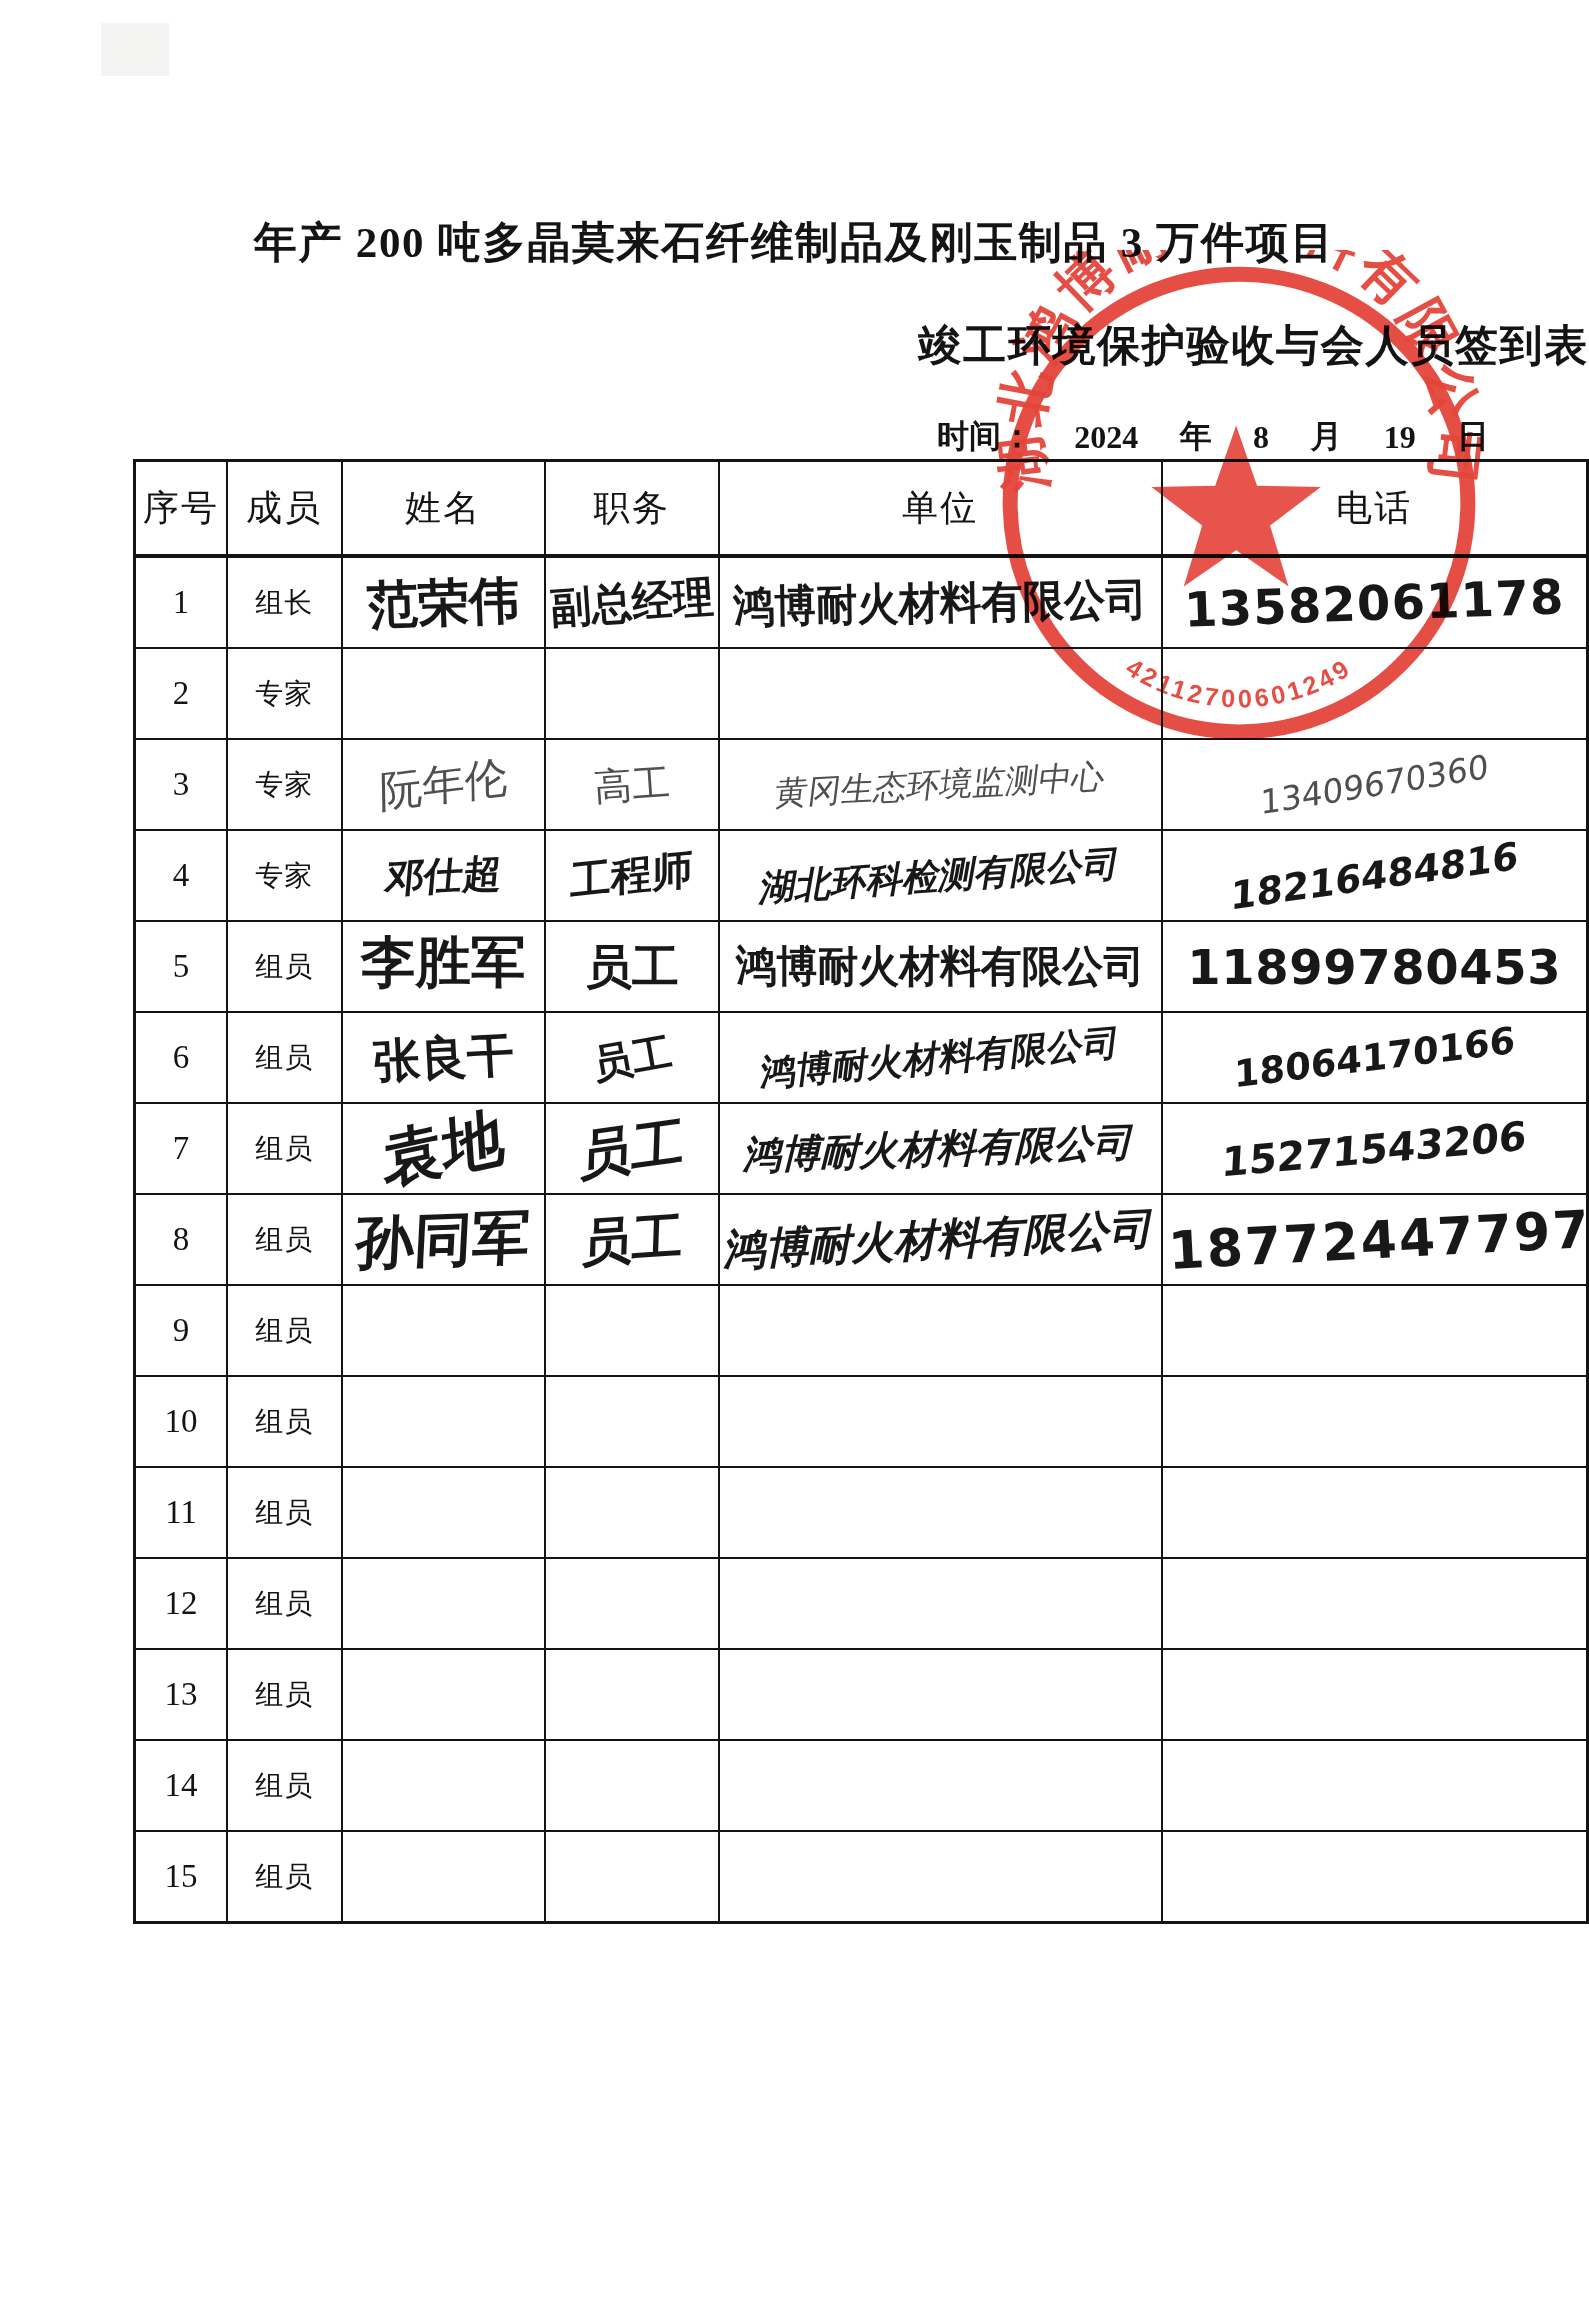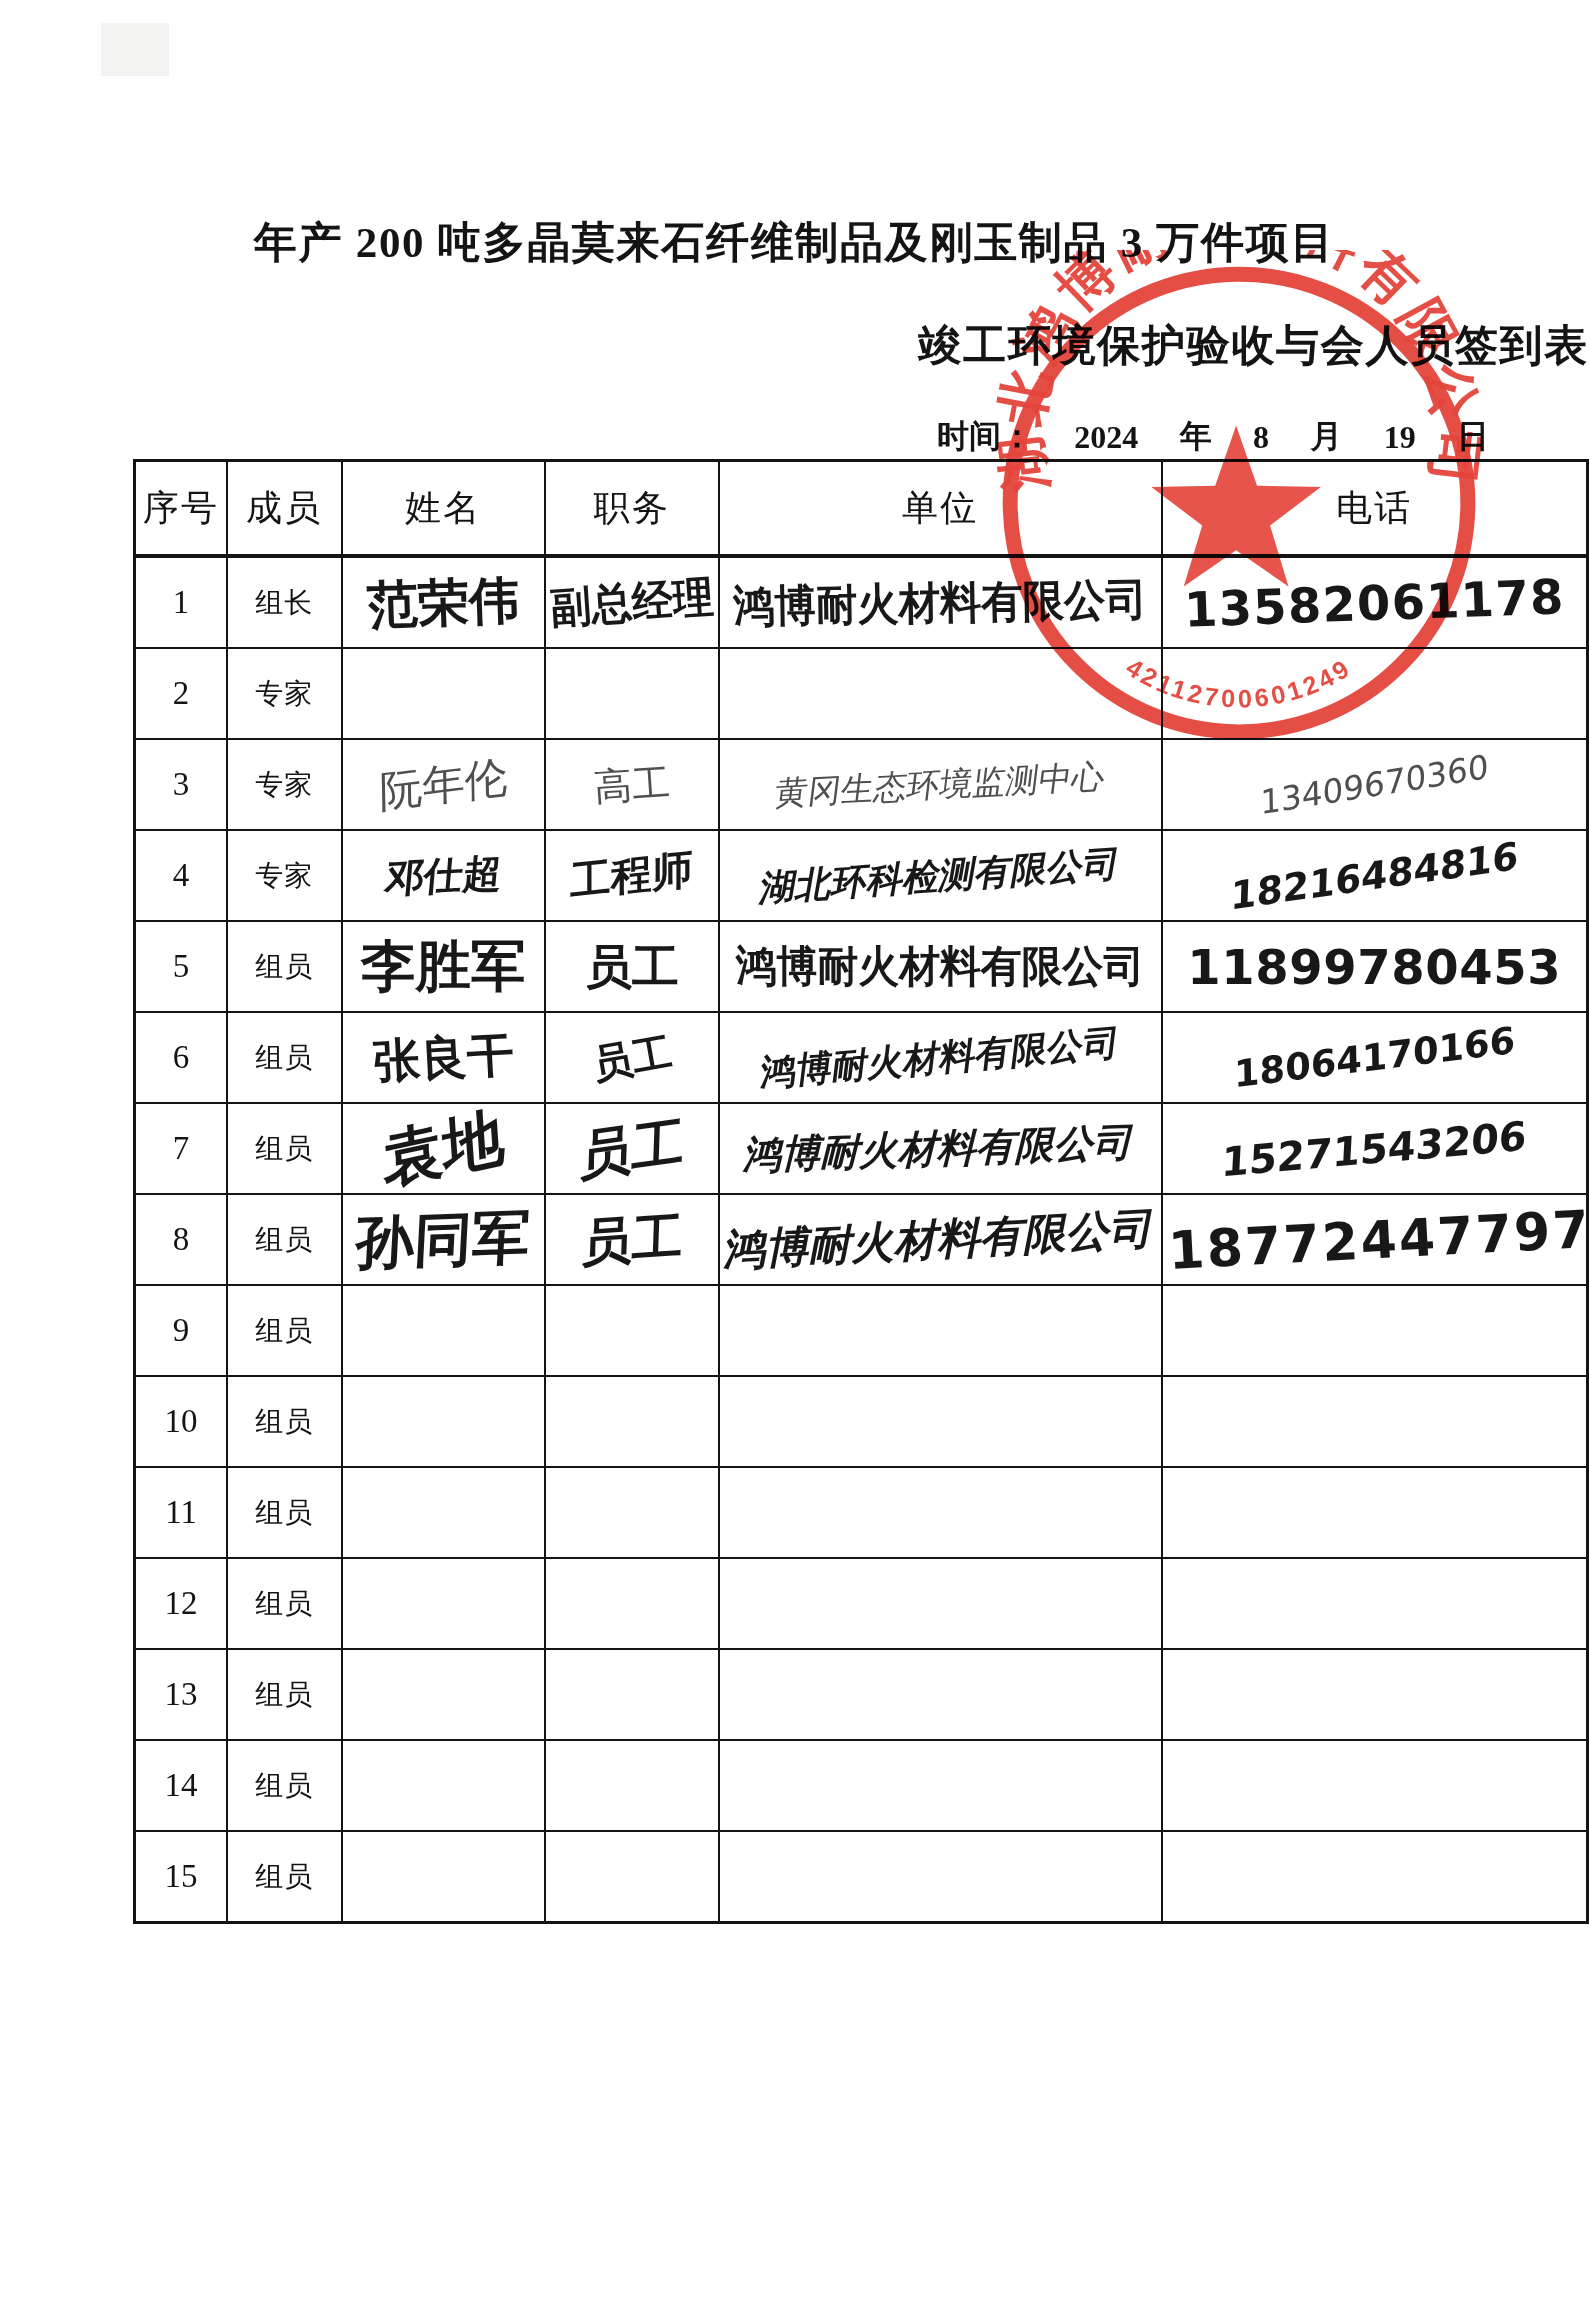--- a/index.html
+++ b/index.html
@@ -32,21 +32,21 @@
   .r1-unit{font-size:44px;transform:scaleX(.94) rotate(-1deg);}
   .r1-phone{font-size:48px;transform:rotate(-2deg);letter-spacing:1.2px;}
   .r3-name{font-size:43px;transform:rotate(-7deg) skewX(-6deg);}
   .r3-title{font-size:38px;transform:rotate(-4deg);}
   .r3-unit{font-size:33px;transform:rotate(-3deg) skewX(-10deg);}
   .r3-phone{font-size:33px;transform:rotate(-9deg) skewX(-8deg);}
   .r4-name{font-size:39px;transform:rotate(-3deg) skewX(-8deg);}
   .r4-title{font-size:41px;transform:rotate(-6deg) skewX(-6deg);}
   .r4-unit{font-size:36px;transform:rotate(-4deg) skewX(-14deg);}
   .r4-phone{font-size:38px;transform:rotate(-8deg) skewX(-10deg);}
-  .r5-name{font-size:55px;}
+  .r5-name{font-size:55px;font-family:Liberation Mono, monospace;}
   .r5-title{font-size:47px;}
   .r5-unit{font-size:43px;transform:scaleX(.95);}
   .r5-phone{font-size:48px;letter-spacing:0.6px;}
   .r6-name{font-size:47px;transform:rotate(-3deg);}
   .r6-title{font-size:40px;transform:rotate(-10deg);}
   .r6-unit{font-size:36px;transform:rotate(-5deg) skewX(-12deg);}
   .r6-phone{font-size:37px;transform:rotate(-7deg) skewX(-6deg);}
   .r7-name{font-size:62px;transform:rotate(-12deg) skewX(-8deg);}
   .r7-title{font-size:53px;transform:rotate(-8deg) skewX(-10deg);}
   .r7-unit{font-size:39px;transform:rotate(-2deg) skewX(-16deg);}

